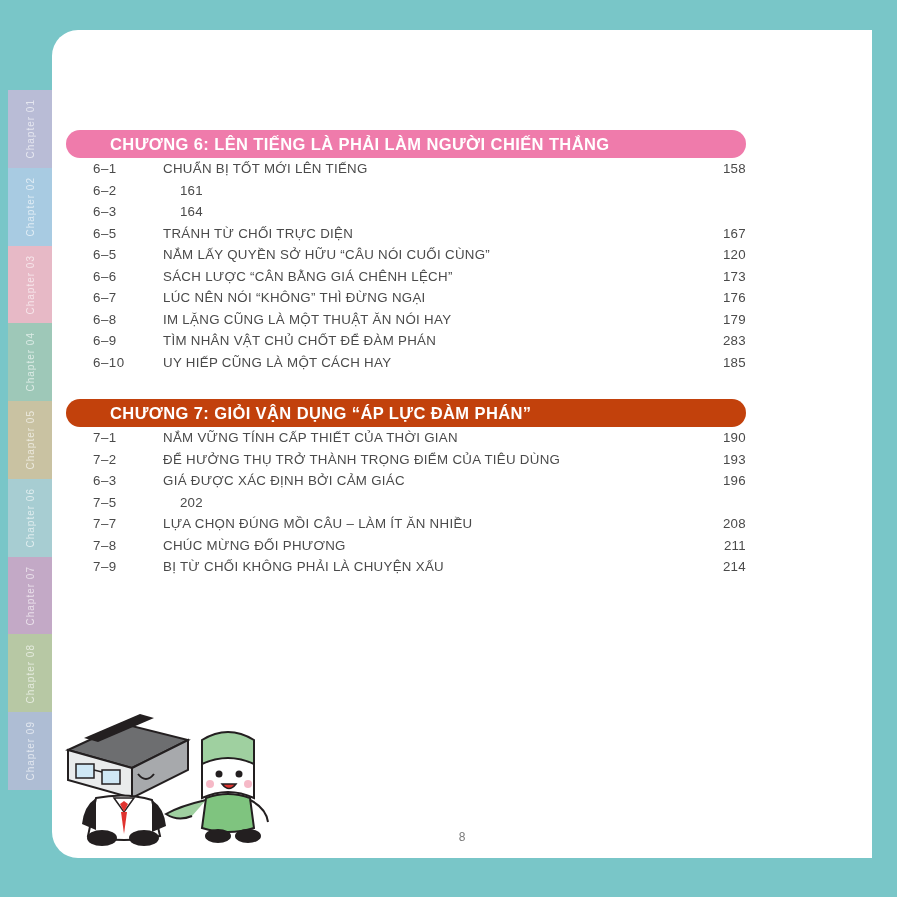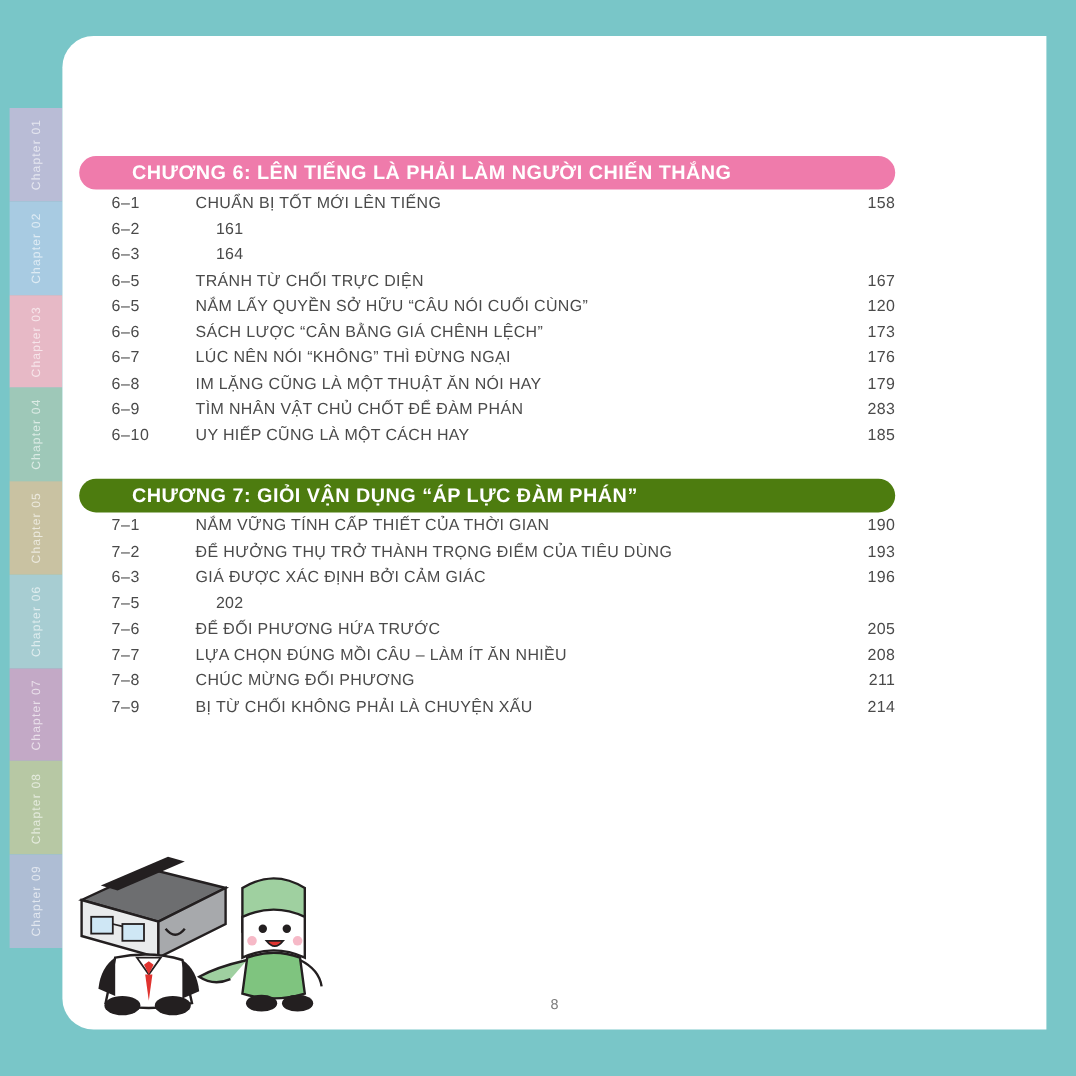--- a/index.html
+++ b/index.html
@@ -67,21 +67,21 @@
     display: flex;
     align-items: center;
     padding-left: 44px;
     box-sizing: border-box;
     color: #ffffff;
     font-weight: bold;
     font-size: 16.5px;
     letter-spacing: 0.4px;
   }
   .banner.pink { background: #ef7bab; }
-  .banner.green { background: #4d7c0f; }
+  .banner.green { background: #c2410c; }
   .toc-list {
     padding-left: 27px;
   }
   .toc-row {
     display: flex;
     align-items: baseline;
     font-size: 13.3px;
     color: #4a4a4a;
     line-height: 21.5px;
     letter-spacing: 0.3px;
@@ -230,25 +230,20 @@
         <span class="toc-page">193</span>
       </div>
       <div class="toc-row">
         <span class="toc-num">6–3</span>
         <span class="toc-title">GIÁ ĐƯỢC XÁC ĐỊNH BỞI CẢM GIÁC</span>
         <span class="toc-page">196</span>
       </div>
       <div class="toc-row">
         <span class="toc-num">7–5</span>
         <span class="toc-page">202</span>
-      </div>
-      <div class="toc-row">
-        <span class="toc-num">7–6</span>
-        <span class="toc-title">ĐỂ ĐỐI PHƯƠNG HỨA TRƯỚC</span>
-        <span class="toc-page">205</span>
       </div>
       <div class="toc-row">
         <span class="toc-num">7–7</span>
         <span class="toc-title">LỰA CHỌN ĐÚNG MỒI CÂU – LÀM ÍT ĂN NHIỀU</span>
         <span class="toc-page">208</span>
       </div>
       <div class="toc-row">
         <span class="toc-num">7–8</span>
         <span class="toc-title">CHÚC MỪNG ĐỐI PHƯƠNG</span>
         <span class="toc-page">211</span>

